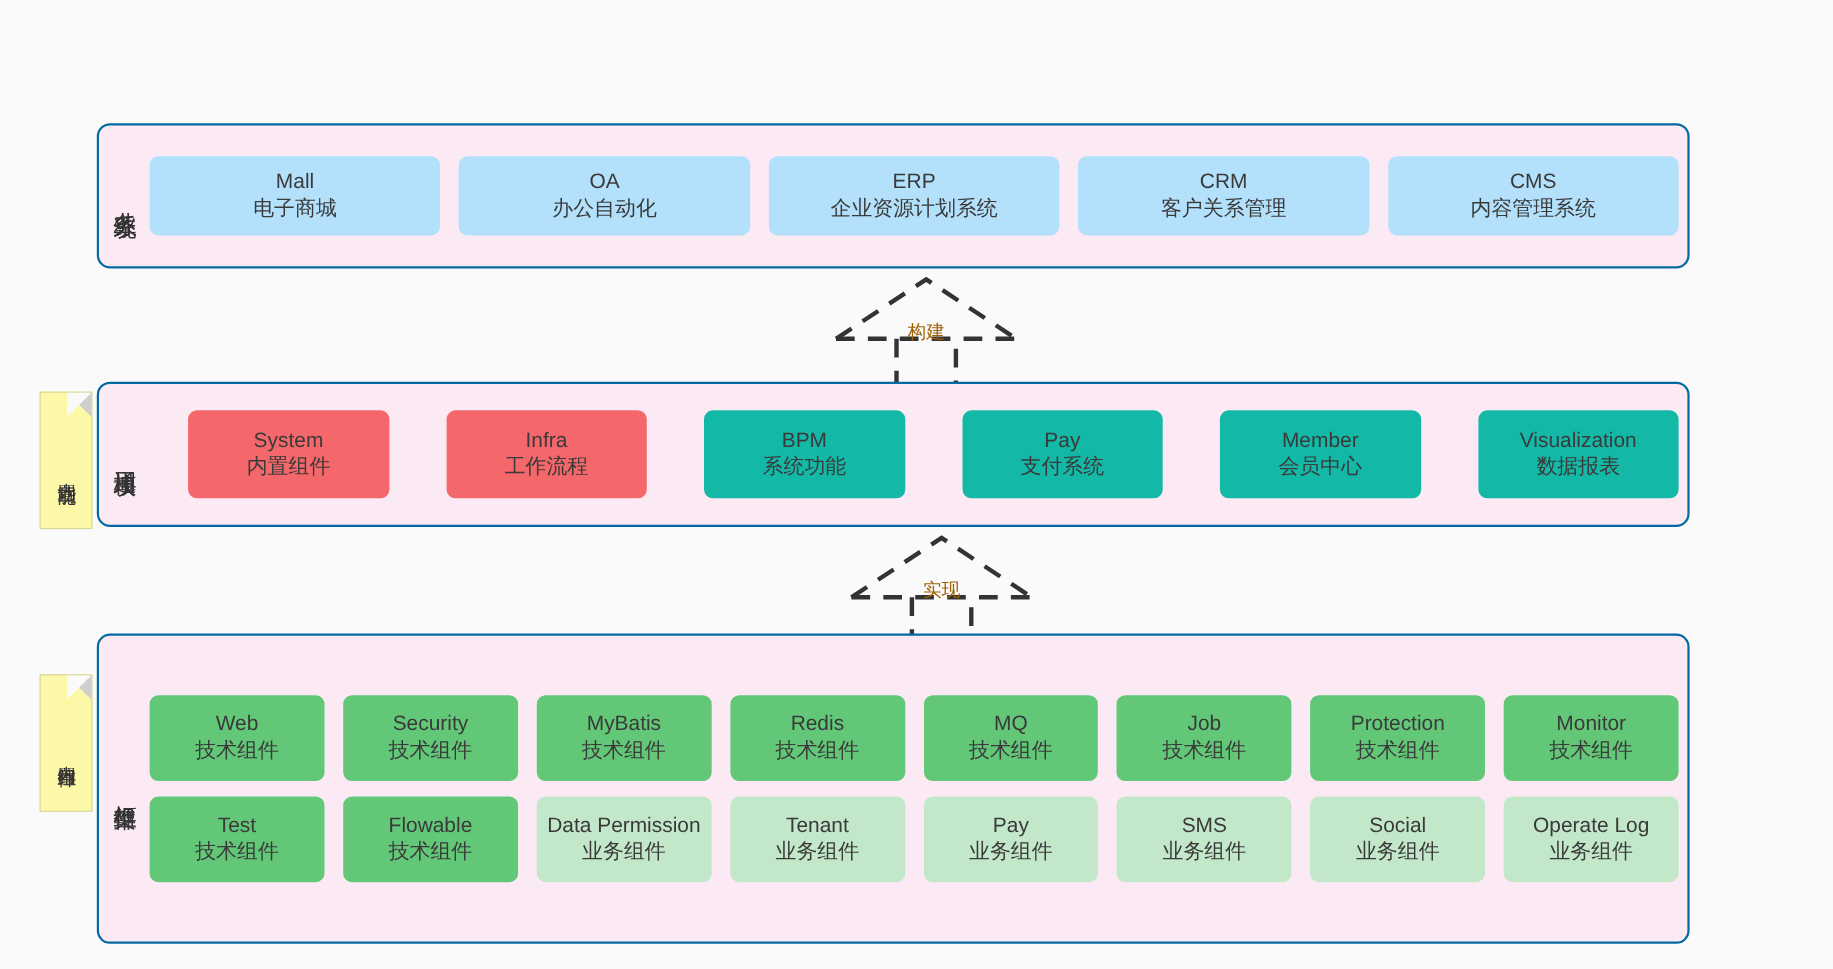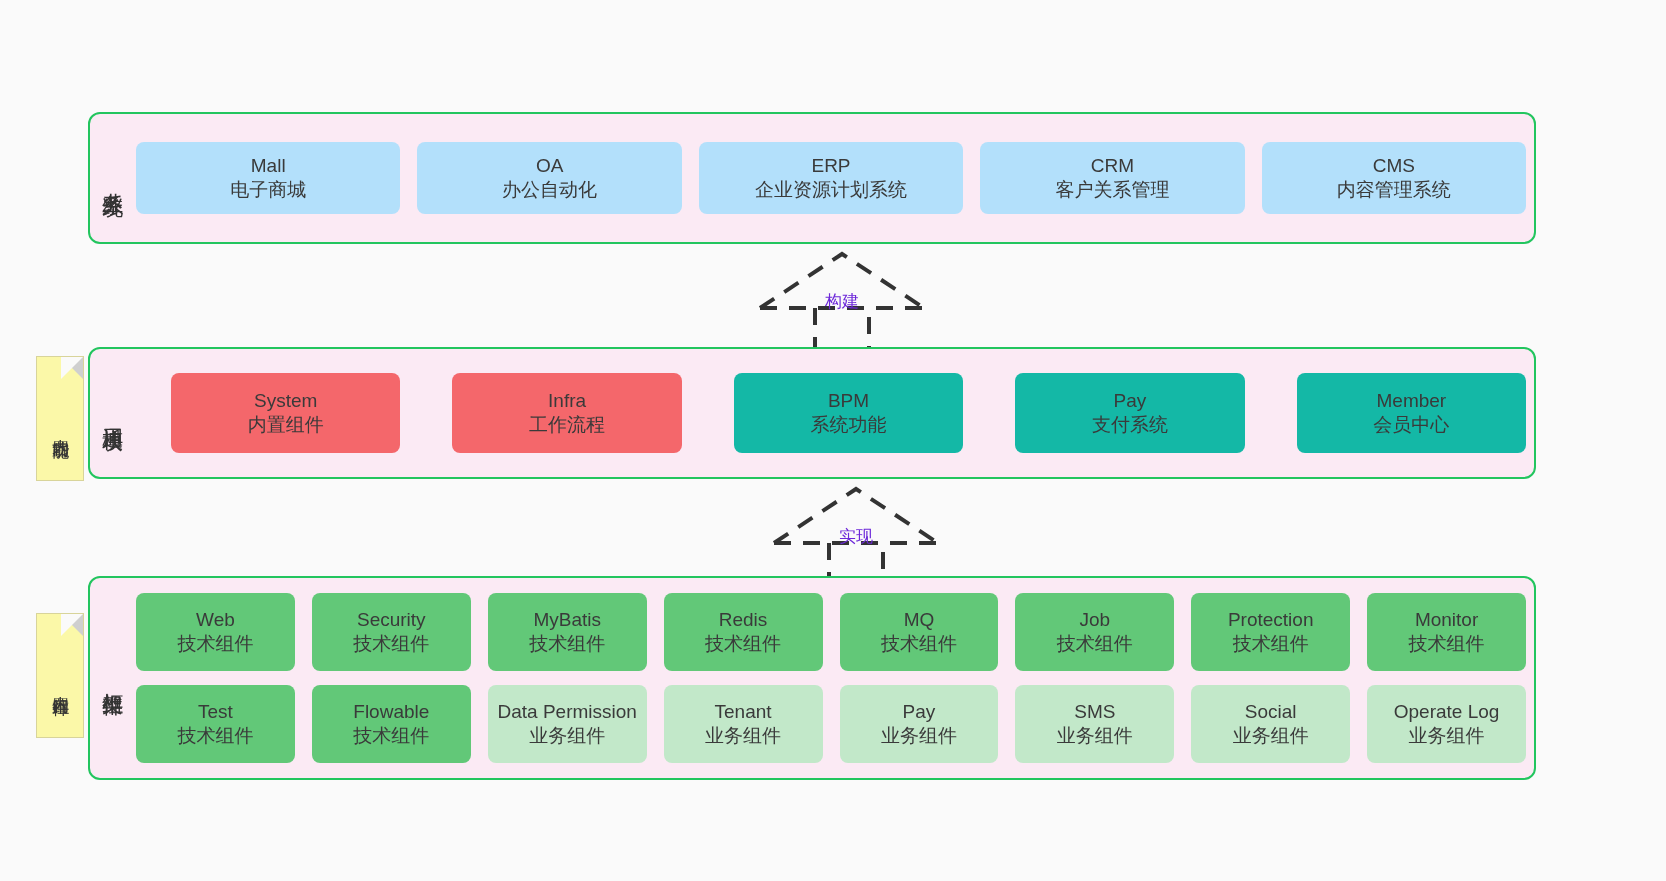--- a/index.html
+++ b/index.html
@@ -20,21 +20,21 @@
     position: absolute;
     inset: 0;
     background: #fafafa;
   }
 
   
   .layer {
     position: absolute;
     box-sizing: border-box;
     background: #fbeaf4;
-    border: 2px solid #22c55e;
+    border: 2px solid #0369a1;
     border-radius: 12px;
     display: flex;
     align-items: stretch;
     padding: 8px 8px 8px 0;
   }
 
   
   .layer-label {
     writing-mode: vertical-rl;
     text-orientation: upright;
@@ -87,21 +87,21 @@
 
   .card.blue        { background: #b3e0fb; }
   .card.red         { background: #f4676b; }
   .card.pink        { background: #14b8a6; }
   .card.green       { background: #62c878; }
   .card.lightgreen  { background: #c2e8c9; }
 
   
   #layer-business { left: 88px;  top: 112px; width: 1448px; height: 132px; }
   #layer-common   { left: 88px;  top: 347px; width: 1448px; height: 132px; }
-  #layer-frame    { left: 88px;  top: 576px; width: 1448px; height: 204px; }
+  #layer-frame    { left: 88px;  top: 576px; width: 1448px; height: 282px; }
 
   #layer-business .card { height: 72px; }
   #layer-common   .card { height: 80px; margin-left: 35px; }
   #layer-frame    .card { height: 78px; }
 
   
   .sticky {
     position: absolute;
     width: 48px;
     background: #fbf8a8;
@@ -156,21 +156,21 @@
 
   .connector svg { display: block; overflow: visible; }
 
   .connector .conn-label {
     position: absolute;
     left: 0;
     right: 0;
     top: 42px;
     text-align: center;
     font-size: 17px;
-    color: #6d28d9;
+    color: #a16207;
     user-select: none;
     pointer-events: none;
   }
 </style>
 </head>
 <body>
 
 <div id="canvas">
 
   <div class="layer" id="layer-business">
@@ -233,20 +233,24 @@
           <span class="cn">系统功能</span>
         </div>
         <div class="card pink">
           <span class="en">Pay</span>
           <span class="cn">支付系统</span>
         </div>
         <div class="card pink">
           <span class="en">Member</span>
           <span class="cn">会员中心</span>
         </div>
+        <div class="card pink">
+          <span class="en">Visualization</span>
+          <span class="cn">数据报表</span>
+        </div>
       </div>
     </div>
   </div>
 
   <div class="connector" id="connector-realize">
     <svg width="180" height="110" viewBox="0 0 180 110">
       <path d="M 8 60 L 90 6 L 172 60" fill="none" stroke="#333333" stroke-width="4" stroke-dasharray="17 12" stroke-linecap="butt"></path>
       <path d="M 8 60 L 172 60" fill="none" stroke="#333333" stroke-width="4" stroke-dasharray="17 12" stroke-linecap="butt"></path>
       <path d="M 63 60 L 63 104 L 117 104 L 117 60" fill="none" stroke="#333333" stroke-width="4" stroke-dasharray="17 12" stroke-linecap="butt"></path>
     </svg>

